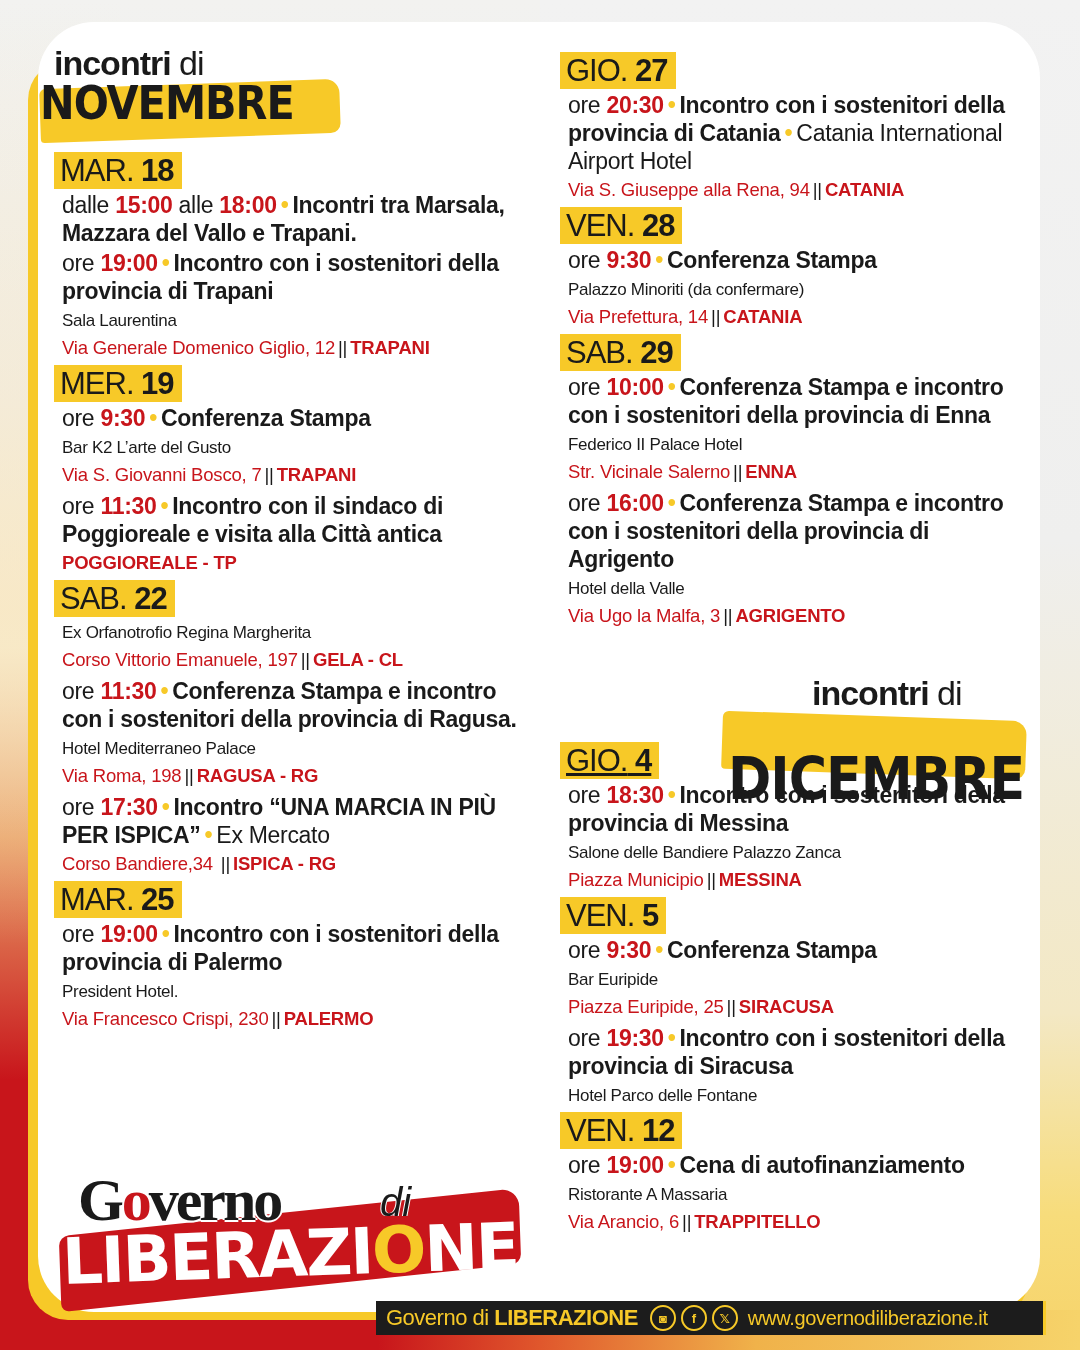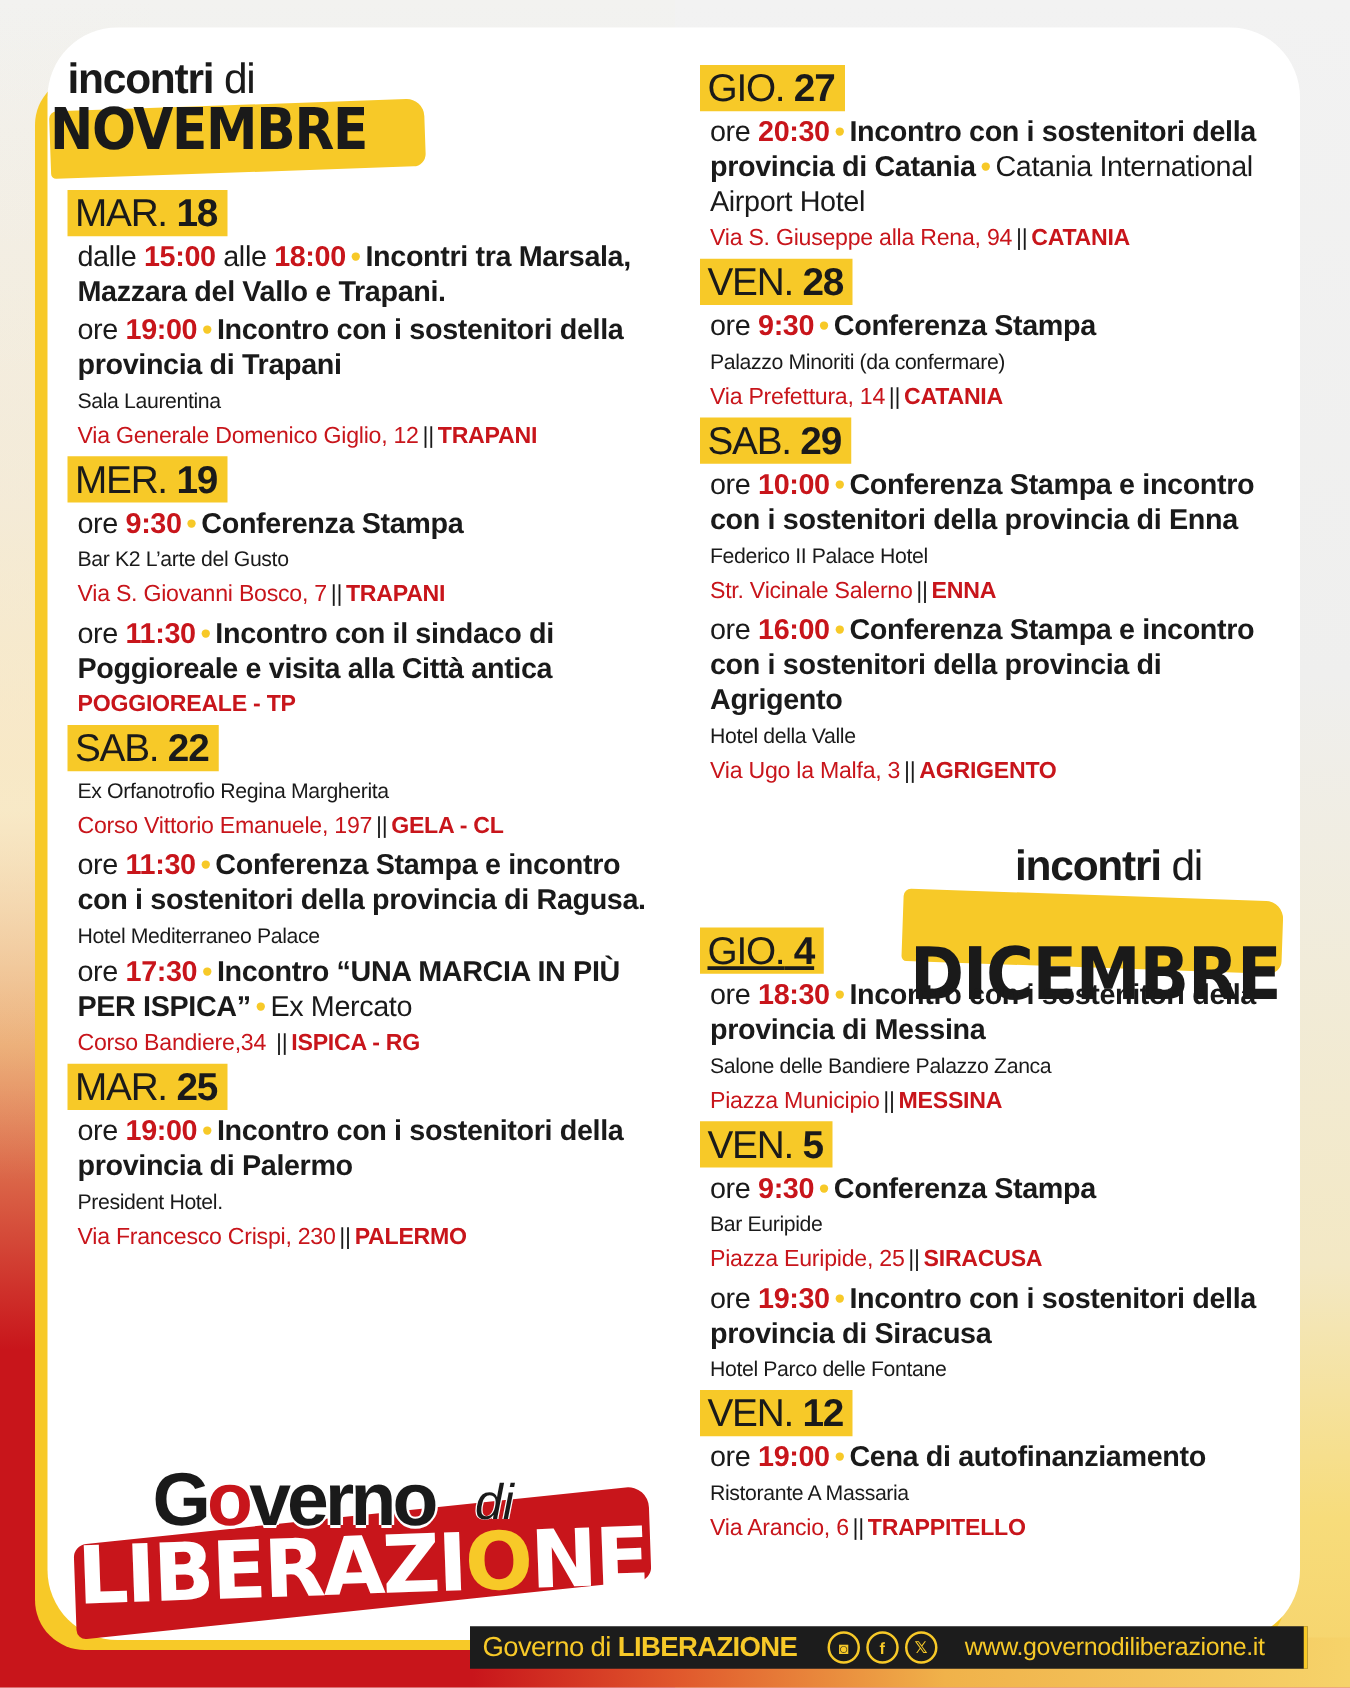--- a/index.html
+++ b/index.html
@@ -70,38 +70,37 @@
 
   
   .logo { position: absolute; left: 52px; top: 1170px; width: 480px; height: 120px; }
   .logo .banner {
     position: absolute; left: 8px; top: 42px; width: 460px; height: 76px;
     background: #c8151b; transform: skewY(-4deg) rotate(-2deg); border-radius: 10px 18px 10px 8px;
   }
   .logo .gov {
     position: absolute; left: 26px; top: 0; font-weight: 900; font-size: 60px; letter-spacing: -3px; line-height: 1;
     color: #1a1a1a; -webkit-text-stroke: 0; text-shadow: 2px 0 #fff, -2px 0 #fff, 0 2px #fff, 0 -2px #fff;
-    font-family: Liberation Sans, sans-serif;
-    margin-left: 44px;
+    font-family: Liberation Serif, serif;
   }
   .logo .gov .o-red { color: #c8151b; }
   .logo .di {
     position: absolute; left: 328px; top: 12px; font-style: italic; font-size: 40px; color: #1a1a1a; line-height: 1;
     text-shadow: 1px 0 #fff, -1px 0 #fff;
   }
   .logo .lib {
     position: absolute; left: 10px; top: 52px; font-weight: 900; font-size: 64px; letter-spacing: -2px; line-height: 1;
     color: #ffffff; font-family: "DejaVu Sans", sans-serif; transform: rotate(-2deg);
   }
   .logo .lib .o-yel { color: #f7c928; }
 
   
   .footer {
     position: absolute; left: 376px; top: 1301px; width: 670px; height: 34px; background: #1c1c1c;
-    display: flex; align-items: center; padding: 0 10px; gap: 16px;
+    display: flex; align-items: center; padding: 0 10px; gap: 4px;
     border-right: 3px solid #f7c928;
   }
   .footer .brand { color: #f7c928; font-size: 22px; letter-spacing: -0.5px; white-space: nowrap; }
   .footer .brand b { font-weight: 700; }
   .footer .icons { display: flex; gap: 5px; margin-left: 8px; }
   .footer .ic {
     width: 26px; height: 26px; border: 2px solid #f7c928; border-radius: 50%;
     color: #f7c928; font-size: 13px; font-weight: 700; display: flex; align-items: center; justify-content: center;
   }
   .footer .url { color: #f7c928; font-size: 20px; margin-left: 6px; letter-spacing: -0.3px; white-space: nowrap; }
@@ -151,20 +150,21 @@
   </div>
 
   <div class="block">
     <div class="day" style="margin-left:-8px;"><span>SAB.</span><span class="num"> 22</span></div>
     <div class="venue">Ex Orfanotrofio Regina Margherita</div>
     <div class="addr"><span>Corso Vittorio Emanuele, 197</span><span class="sep">||</span><span class="city">GELA - CL</span></div>
     <div class="ev">
       <span>ore </span><span class="t">11:30</span><span class="dot">•</span><b>Conferenza Stampa e incontro con i sostenitori della provincia di Ragusa.</b>
     </div>
     <div class="venue">Hotel Mediterraneo Palace</div>
+    <div class="addr"><span>Via Roma, 198</span><span class="sep">||</span><span class="city">RAGUSA - RG</span></div>
     <div class="ev">
       <span>ore </span><span class="t">17:30</span><span class="dot">•</span><b>Incontro “UNA MARCIA IN PIÙ PER ISPICA”</b><span class="dot">•</span><span>Ex Mercato</span>
     </div>
     <div class="addr"><span>Corso Bandiere,34 </span><span class="sep">||</span><span class="city">ISPICA - RG</span></div>
   </div>
 
   <div class="block">
     <div class="day" style="margin-left:-8px;"><span>MAR.</span><span class="num"> 25</span></div>
     <div class="ev">
       <span>ore </span><span class="t">19:00</span><span class="dot">•</span><b>Incontro con i sostenitori della provincia di Palermo</b>

